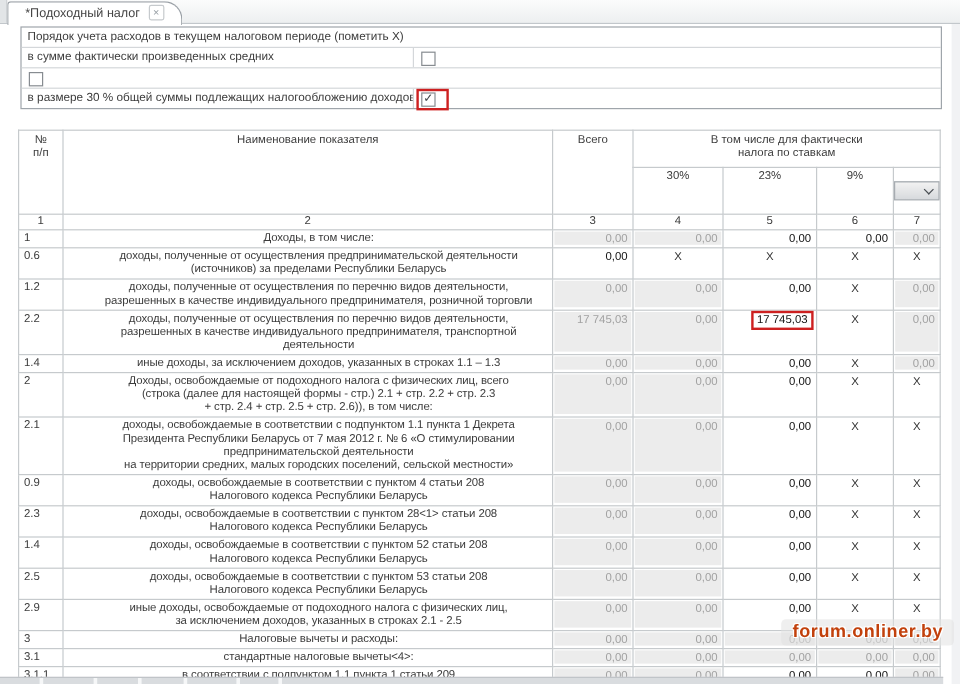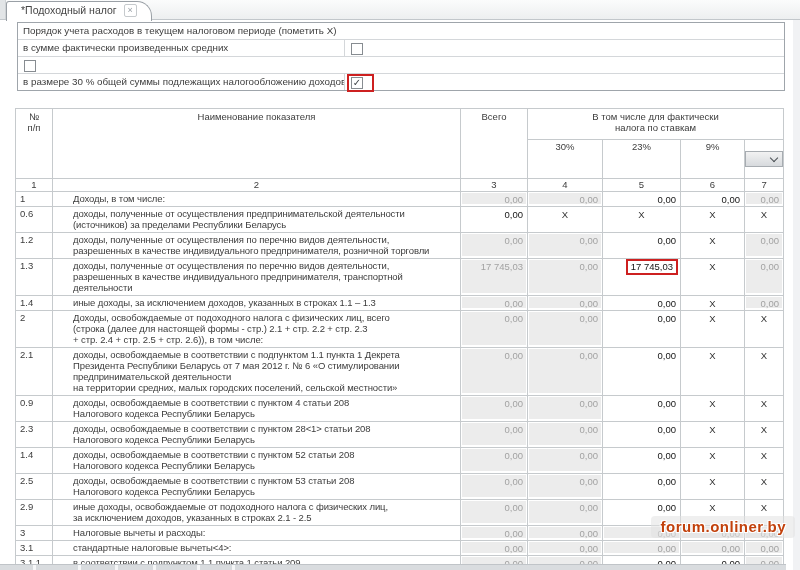--- a/index.html
+++ b/index.html
@@ -44,21 +44,21 @@
   tr.rates th { height:13px; padding:1px; }
   tr.nums th { height:10px; padding:0 2px 1px; }
   .ddth { padding:0 !important; }
   .dropdown { height:14px; margin:0; background:linear-gradient(#f2f2f2,#d7dadd);
               border:1px solid #a7acb1; position:relative; }
   .chev { position:absolute; right:5px; top:3px; width:5px; height:5px;
           border-right:1.4px solid #4a4f54; border-bottom:1.4px solid #4a4f54;
           transform:rotate(45deg); }
   .numcol { line-height:11px; padding:1px 2px 2px 4px; }
   .namecol { white-space:pre-line; letter-spacing:-0.1px; line-height:11px;
-             padding:1px 2px 2px 20px; overflow:hidden; }
+             padding:1px 2px 2px 20px; overflow:hidden;text-align:center; }
   .vcell { position:relative; padding:0; }
   .fld { position:absolute; left:1px; right:1px; top:1px; bottom:2px;
          line-height:11px; padding:1px 3px 0 0; text-align:right; overflow:visible; }
   .s-g { background:#ececec; color:#a2a2a2; }
   .s-w { color:#141414; }
   .s-x { text-align:center; padding-right:0; color:#333; }
   .redbox { display:inline-block; border:2px solid #cd2020; padding:0 3px 1px;
             margin:-2px -2px 0 0; background:#fff; }
 
   
@@ -199,21 +199,21 @@
             <div class="fld s-w">0,00</div>
           </td>
           <td class="vcell">
             <div class="fld s-x">X</div>
           </td>
           <td class="vcell">
             <div class="fld s-g">0,00</div>
           </td>
         </tr>
         <tr>
-          <td class="numcol">1.3</td>
+          <td class="numcol">2.2</td>
           <td class="namecol">доходы, полученные от осуществления по перечню видов деятельности,
 разрешенных в качестве индивидуального предпринимателя, транспортной деятельности</td>
           <td class="vcell">
             <div class="fld s-g">17 745,03</div>
           </td>
           <td class="vcell">
             <div class="fld s-g">0,00</div>
           </td>
           <td class="vcell">
             <div class="fld s-w"><span class="redbox">17 745,03</span></div>

